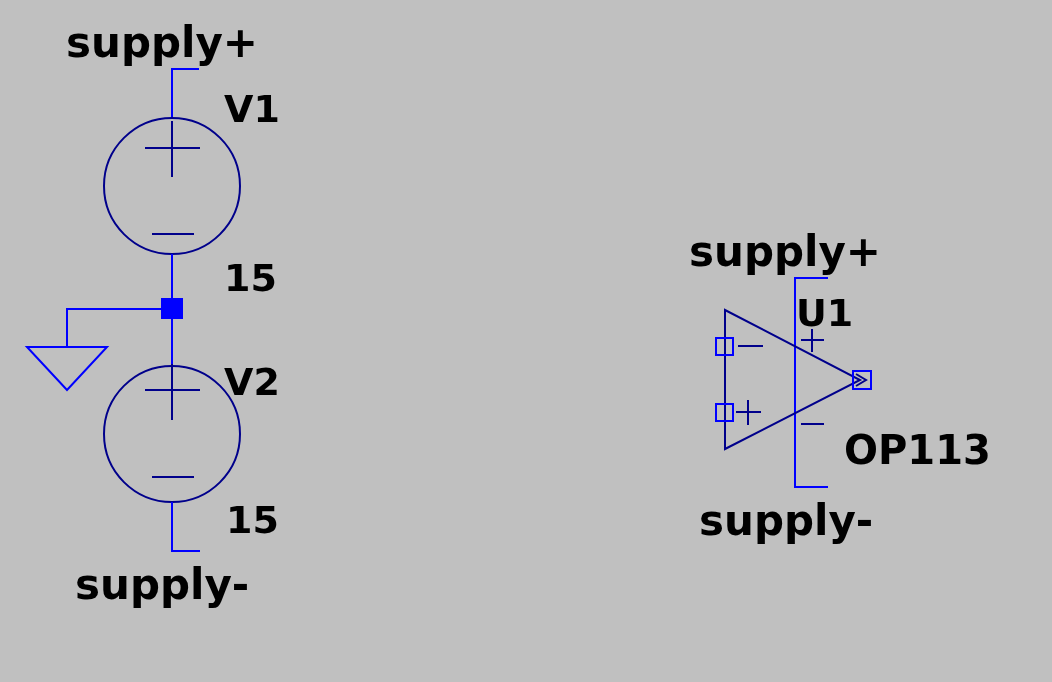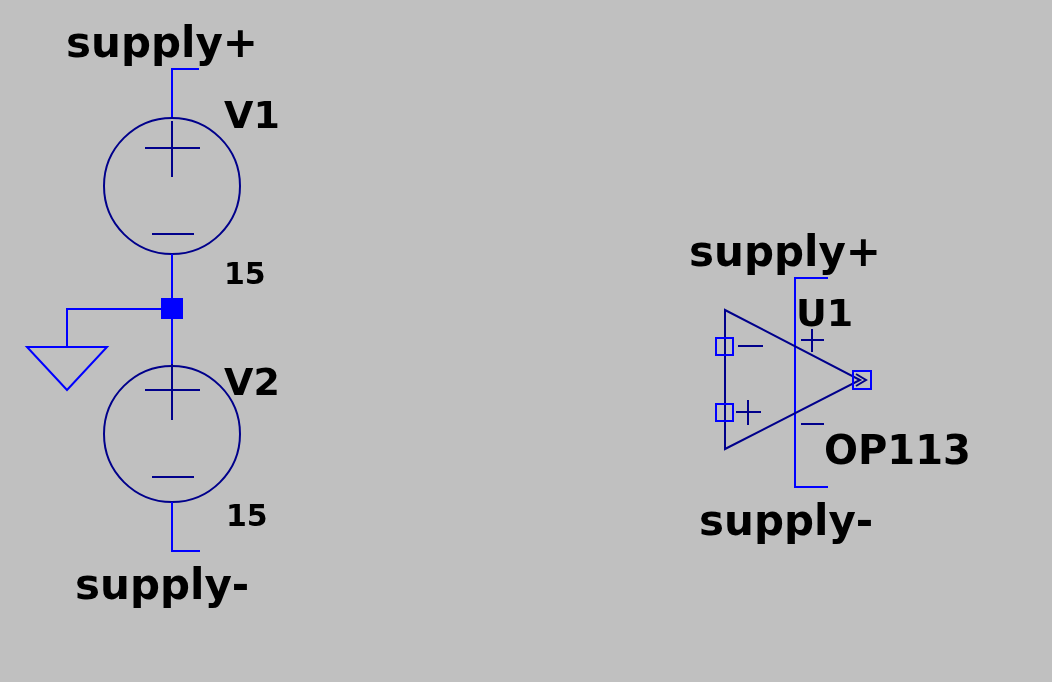--- a/index.html
+++ b/index.html
@@ -31,21 +31,21 @@
     position: absolute;
     color: #000000;
     font-family: "DejaVu Sans", "Liberation Sans", sans-serif;
     font-weight: bold;
     white-space: pre;
     line-height: 1;
     -webkit-font-smoothing: none;
   }
   .lbl-net     { font-size: 42px; }
   .lbl-ref     { font-size: 38px; }
-  .lbl-val     { font-size: 30px; text-align: center; }
+  .lbl-val     { font-size: 38px; text-align: center; }
   .lbl-part    { font-size: 40px; }
 </style>
 </head>
 <body>
 
 <div id="schematic-root">
 
   <svg class="canvas" viewBox="0 0 1052 682" xmlns="http://www.w3.org/2000/svg">
 
     <g>
@@ -115,31 +115,31 @@
 
       <line x1="801" y1="424" x2="824" y2="424" stroke="#00008b" stroke-width="2"></line>
 
       <rect x="853" y="371" width="18" height="18" fill="none" stroke="#0000ff" stroke-width="2"></rect>
       <path d="M 856 374 L 866 380 L 856 386" fill="none" stroke="#00008b" stroke-width="2"></path>
     </g>
   </svg>
 
   <div class="label lbl-net" style="left:66px; top:22px;">supply+</div>
 
-  <div class="label lbl-ref" style="left:224px; top:96px;">V1</div>
+  <div class="label lbl-ref" style="left:224px; top:90px;">V1</div>
 
   <div class="label lbl-val" style="left:224px; top:259px;">15</div>
 
   <div class="label lbl-ref" style="left:224px; top:327px;margin-top:36px;">V2</div>
 
   <div class="label lbl-val" style="left:226px; top:501px;">15</div>
 
   <div class="label lbl-net" style="left:75px; top:564px;">supply-</div>
 
   <div class="label lbl-net" style="left:689px; top:231px;">supply+</div>
 
   <div class="label lbl-ref" style="left:796px; top:294px;">U1</div>
 
-  <div class="label lbl-part" style="left:824px; top:430px;">OP113</div>
+  <div class="label lbl-part" style="left:844px; top:430px;">OP113</div>
 
   <div class="label lbl-net" style="left:699px; top:500px;">supply-</div>
 
 </div>
 
 </body></html>

